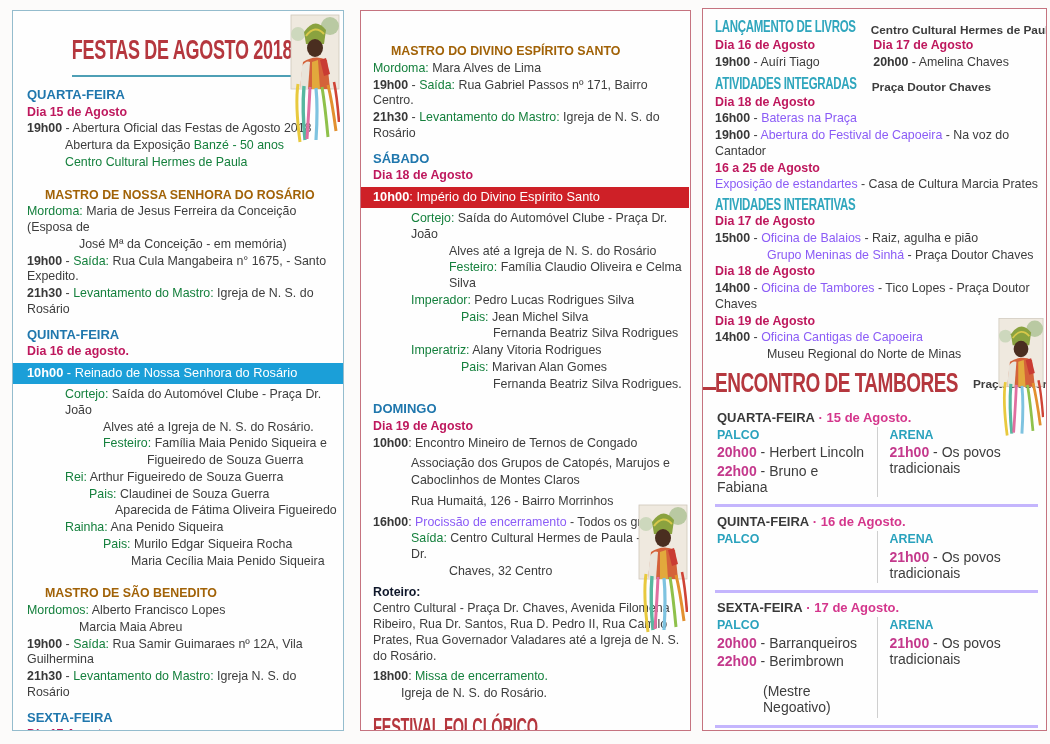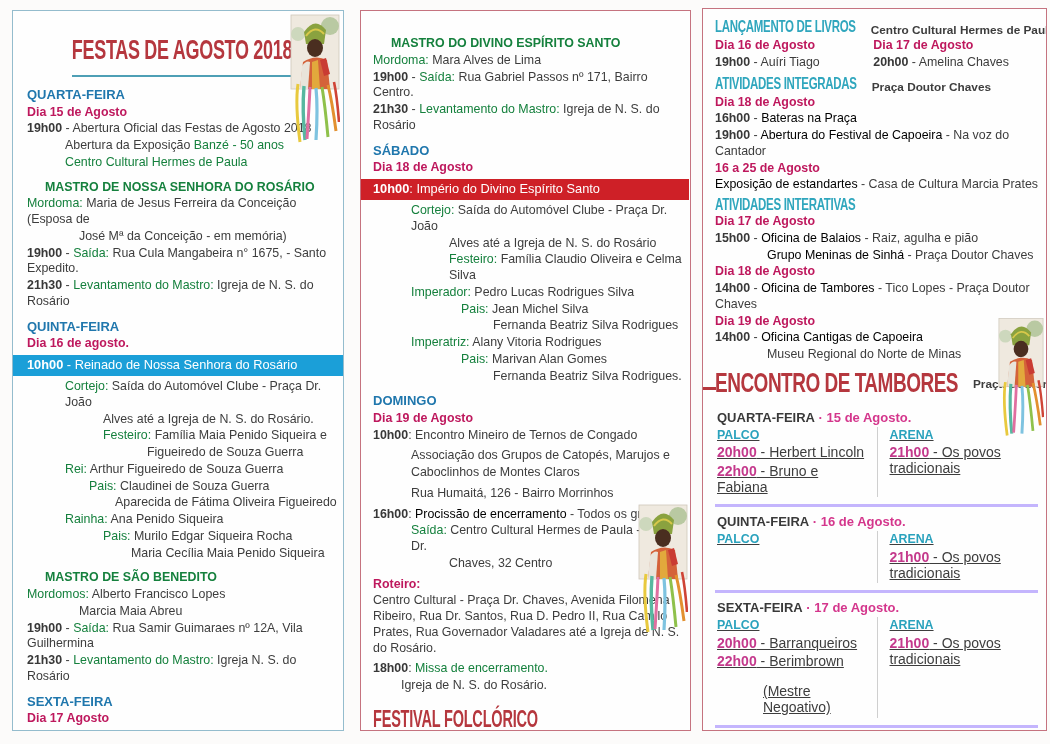--- a/index.html
+++ b/index.html
@@ -11,26 +11,26 @@
   }
   .panel{position:absolute;box-sizing:border-box;background:#fefefe;overflow:hidden;}
   .panel-left{left:12px;top:10px;width:332px;height:721px;border:1.5px solid #94bccd;padding:20px 6px 0 14px;}
   .panel-mid{left:360px;top:10px;width:331px;height:721px;border:1.5px solid #c5737f;padding:16px 8px 0 12px;}
   .panel-right{left:702px;top:8px;width:345px;height:723px;border:1.5px solid #c5737f;padding:14px 8px 0 12px;}
 
   
   .ln{font-size:12.4px;line-height:1.27;margin:1px 0;color:#3d3d3d;}
   .wday{color:#2077ad;font-weight:bold;margin-top:9px;font-size:13px;}
   .date{color:#be185d;font-weight:bold;}
-  .gray{color:#15803d;font-weight:bold;margin-top:9px;padding-left:18px;}
+  .gray{color:#a16207;font-weight:bold;margin-top:17px;padding-left:18px;}
   .mt2{margin-top:5px;}
   .tm{font-weight:bold;color:#383838;}
   .rd{color:#15803d;}
-  .tl{color:#000000;}
-  .tlb{color:#be185d;font-weight:bold;}
+  .tl{color:#8b5cf6;}
+  .tlb{color:#0f172a;font-weight:bold;}
   .wb{font-weight:bold;color:#fff;}
   .i1{padding-left:28px}.i2{padding-left:38px}.i3{padding-left:52px}.i4{padding-left:62px}
   .i5{padding-left:76px}.i6{padding-left:88px}.i7{padding-left:104px}.i8{padding-left:120px}
   .bar{color:#fff;margin:3px 0 3px -14px;margin-right:-7px;padding:2.5px 4px 2.5px 14px;font-size:12.8px;}
   .panel-mid .bar{margin-left:-12px;padding-left:12px;}
   .bar-blue{background:#1b9fd8;}
   .bar-pink{background:#e9a0a5;}
   .bar-red{background:#ce2027;}
 
   
@@ -54,21 +54,21 @@
 
   
   .tblocks{margin-top:4px;}
   .tblock{padding:6px 2px 7px;}
   .tblock + .tblock{border-top:3px solid #c4b5fd;}
   .tb-head{font-size:13px;margin:1px 0 2px;}
   .tb-day{font-weight:bold;color:#393939;}
   .tb-sep{color:#d4368c;font-weight:bold;}
   .tb-date{color:#d4368c;font-weight:bold;}
   .tcols{display:flex;}
-  .tcol{width:50%;box-sizing:border-box;padding-right:12px;text-decoration:underline;}
+  .tcol{width:50%;box-sizing:border-box;padding-right:12px;}
   .tcol + .tcol{border-left:1px solid #cfcfcf;padding-left:12px;}
   .venue{color:#2aa2bd;font-weight:bold;font-size:12.4px;margin:1px 0 2px;}
   .trow{font-size:14px;color:#3d3d3d;margin:2.5px 0;}
   .s-tmg{color:#c4398c;font-weight:bold;}
   .cont{padding-left:46px;margin-top:14px;}
 
   
   .fig{position:absolute;z-index:2;}
   .fig-left{top:2px;right:3px;}
   .fig-mid{top:488px;right:2px;}

